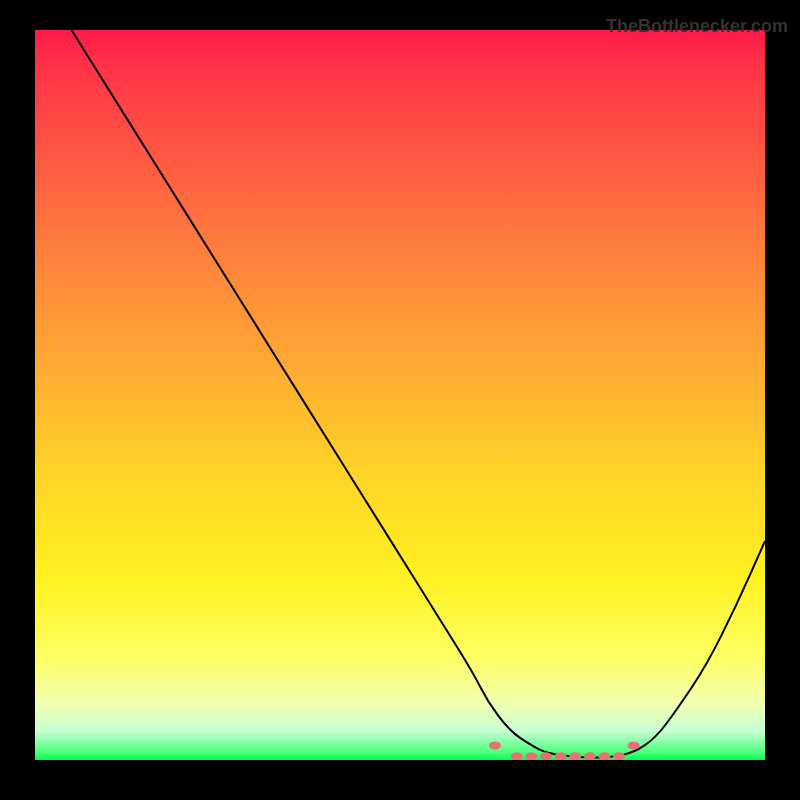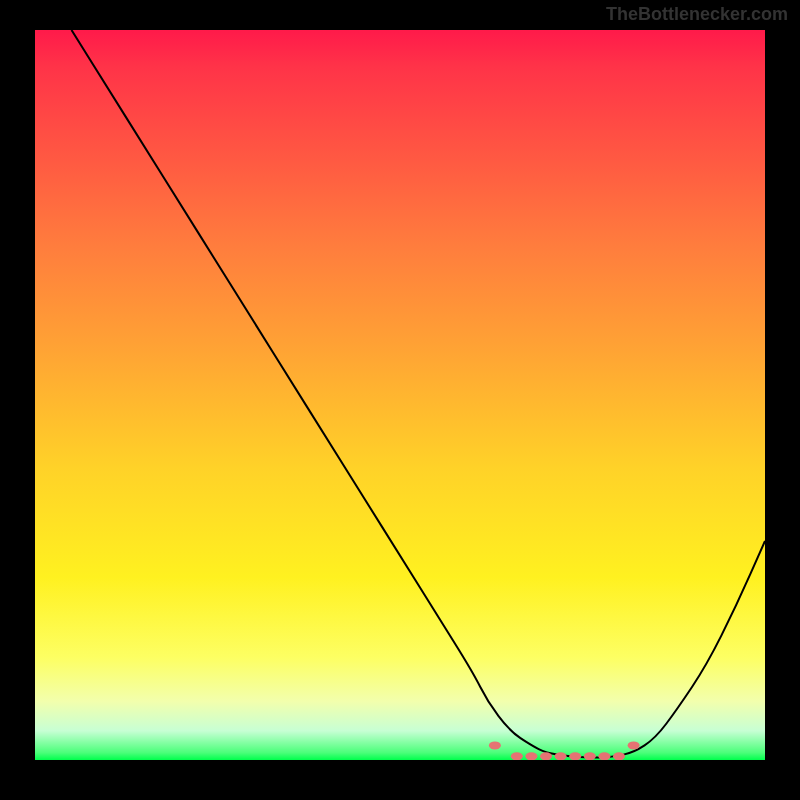--- a/index.html
+++ b/index.html
@@ -6,21 +6,21 @@
   body {
     width: 800px;
     height: 800px;
     background: #000000;
     overflow: hidden;
     position: relative;
     font-family: Arial, sans-serif;
   }
   .watermark {
     position: absolute;
-    top: 4px;
+    top: 16px;
     right: 12px;
     color: #333;
     font-size: 18px;
     font-weight: bold;
     z-index: 10;
     margin-left: 40px;
   }
   .plot-area {
     position: absolute;
     left: 35px;

